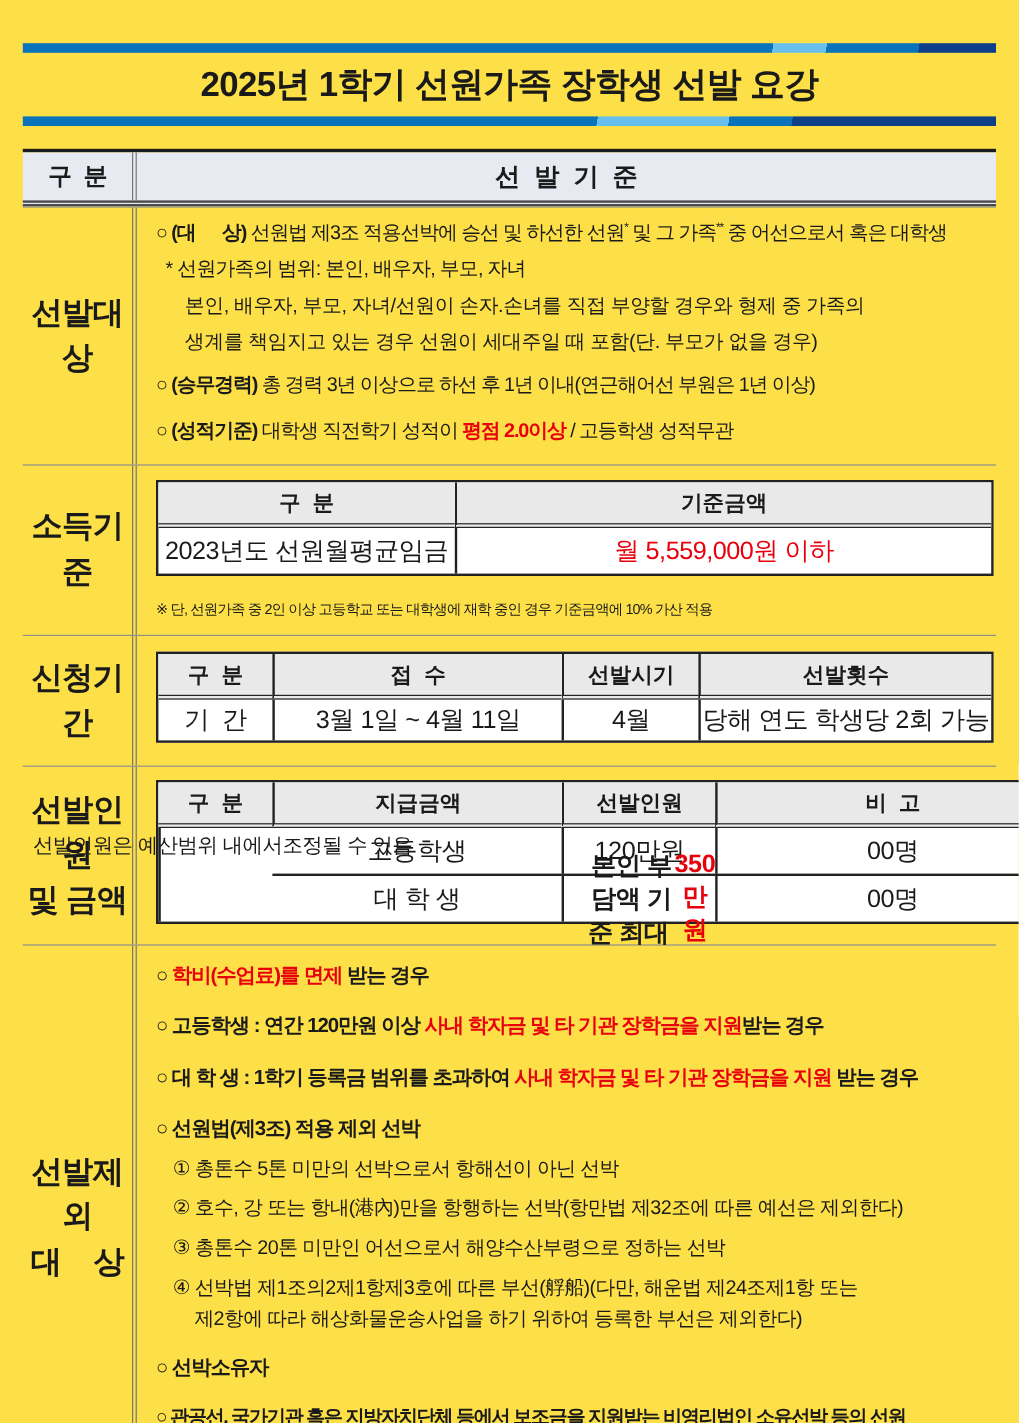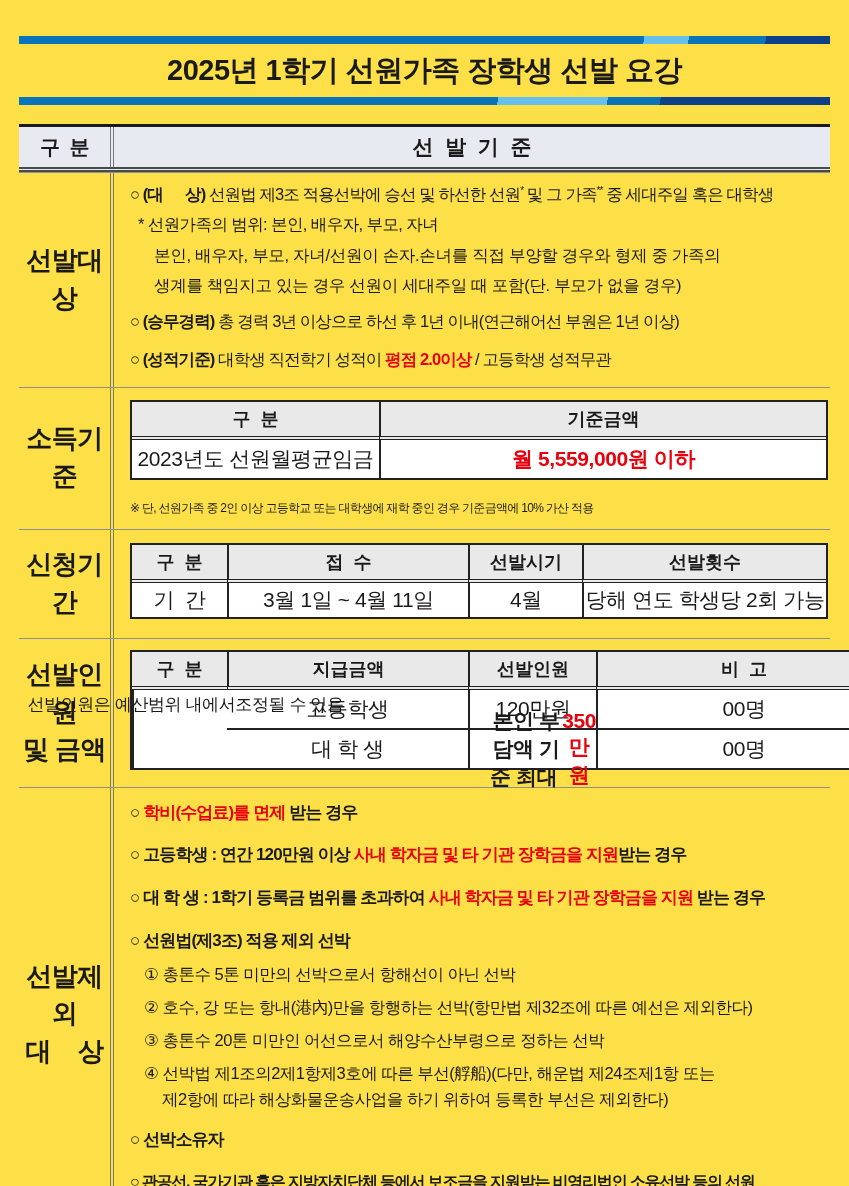--- a/index.html
+++ b/index.html
@@ -67,21 +67,21 @@
     border-bottom:4px double #222;height:34px;white-space:pre-wrap;
   }
   .sub-table .d{
     font-size:21px;display:flex;align-items:center;justify-content:center;
     letter-spacing:-0.4px;white-space:pre-wrap;
   }
   .vline{border-left:2px solid #222;}
 
   .income-table{grid-template-columns:247px 1fr;width:694px;}
   .income-table .d{height:38px;}
-  .income-amount{font-weight:bold;color:#e8000d;font-size:17.5px;}
+  .income-amount{font-weight:normal;color:#e8000d;font-size:17.5px;}
   .income-note{margin-top:20px;font-size:12px;letter-spacing:-0.7px;}
 
   .period-table{grid-template-columns:95px 241px 114px 1fr;width:694px;}
   .period-table .d{height:34px;}
 
   .count-table{grid-template-columns:95px 241px 128px 1fr;width:758px;}
   .count-table .d{height:38px;}
   .count-table .sep{border-top:2px solid #222;}
   .uni-amount{font-size:15px;letter-spacing:-1px;font-weight:bold;padding-left:20px;}
   .note-cell{
@@ -113,21 +113,21 @@
   <div class="doc-table">
 
     <div class="trow header-row first">
       <div class="label-col ws">구  분</div>
       <div class="content-col ws">선  발  기  준</div>
     </div>
 
     <div class="trow row-target">
       <div class="label-col">선발대상</div>
       <div class="content-col">
-        <div class="sd-line"><span>○ </span><span class="b">(대      상)</span><span> 선원법 제3조 적용선박에 승선 및 하선한 선원</span><sup>*</sup><span> 및 그 가족</span><sup>**</sup><span> 중 세대주일 혹은 대학생</span></div>
+        <div class="sd-line"><span>○ </span><span class="b">(대      상)</span><span> 선원법 제3조 적용선박에 승선 및 하선한 선원</span><sup>*</sup><span> 및 그 가족</span><sup>**</sup><span> 중 어선으로서 혹은 대학생</span></div>
         <div class="sd-line note"><span>* 선원가족의 범위: 본인, 배우자, 부모, 자녀</span></div>
         <div class="sd-line ind"><span>본인, 배우자, 부모, 자녀/선원이 손자.손녀를 직접 부양할 경우와 형제 중 가족의</span></div>
         <div class="sd-line ind"><span>생계를 책임지고 있는 경우 선원이 세대주일 때 포함(단. 부모가 없을 경우)</span></div>
         <div class="sd-line gapA"><span>○ </span><span class="b">(승무경력)</span><span> 총 경력 3년 이상으로 하선 후 1년 이내(연근해어선 부원은 1년 이상)</span></div>
         <div class="sd-line gapB"><span>○ </span><span class="b">(성적기준)</span><span> 대학생 직전학기 성적이 </span><span class="b c-red">평점 2.0이상</span><span> / 고등학생 성적무관</span></div>
       </div>
     </div>
 
     <div class="trow row-income">
       <div class="label-col">소득기준</div>

